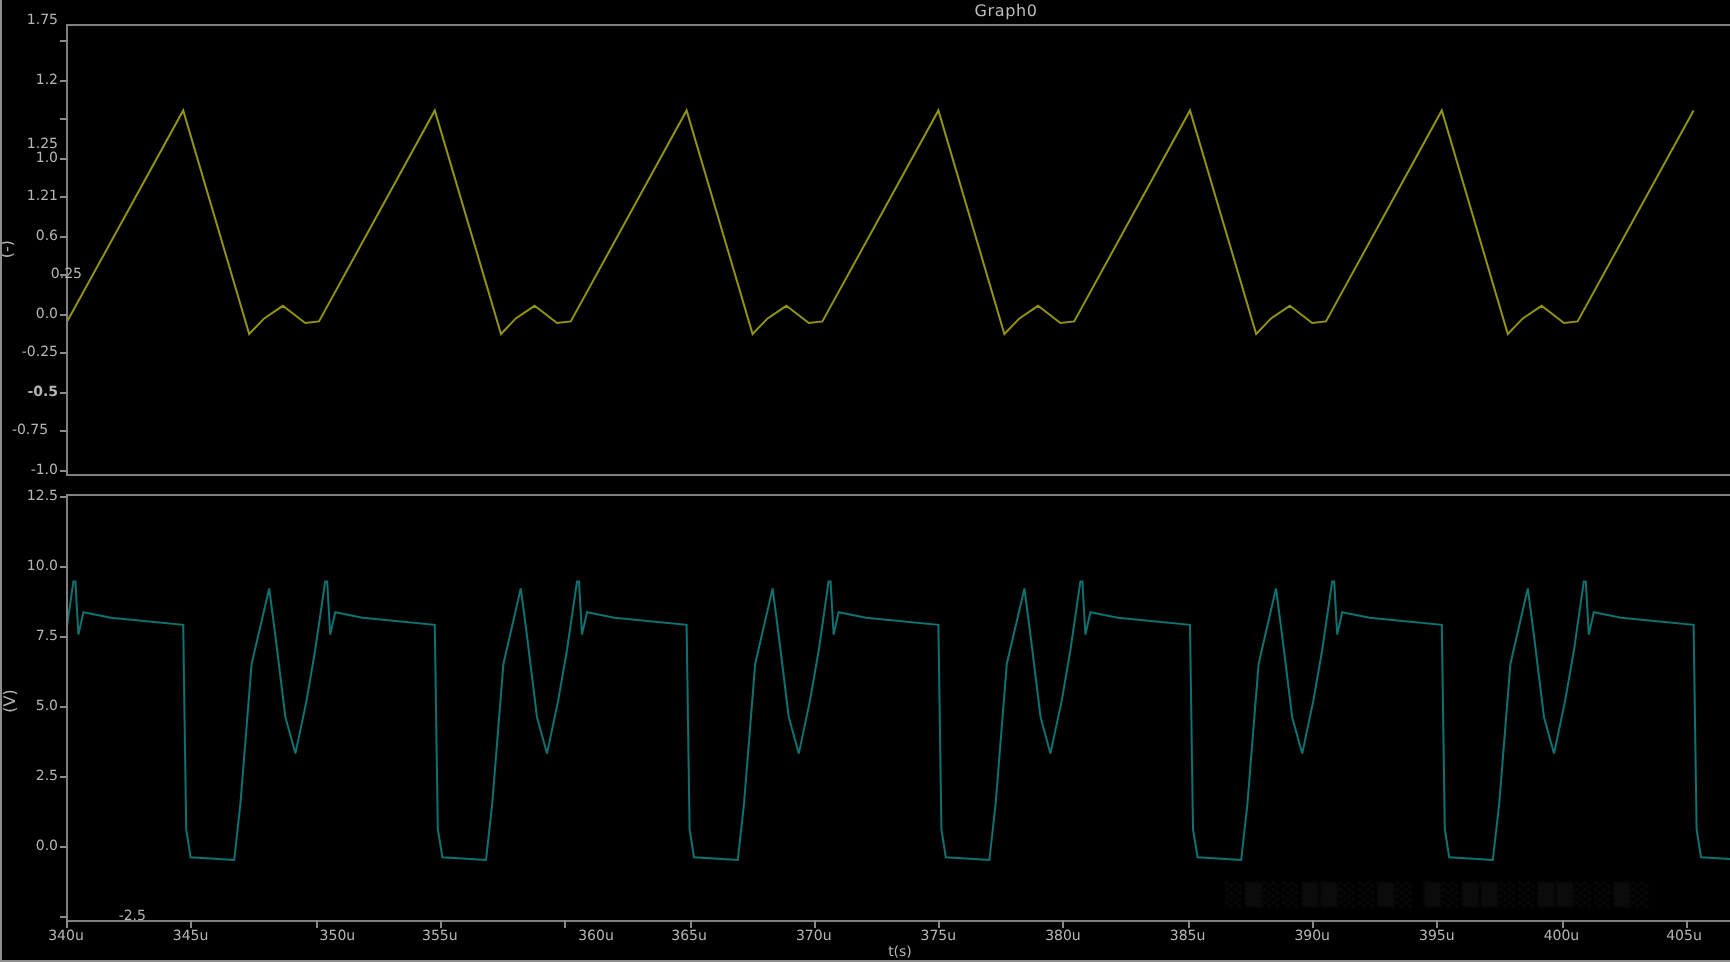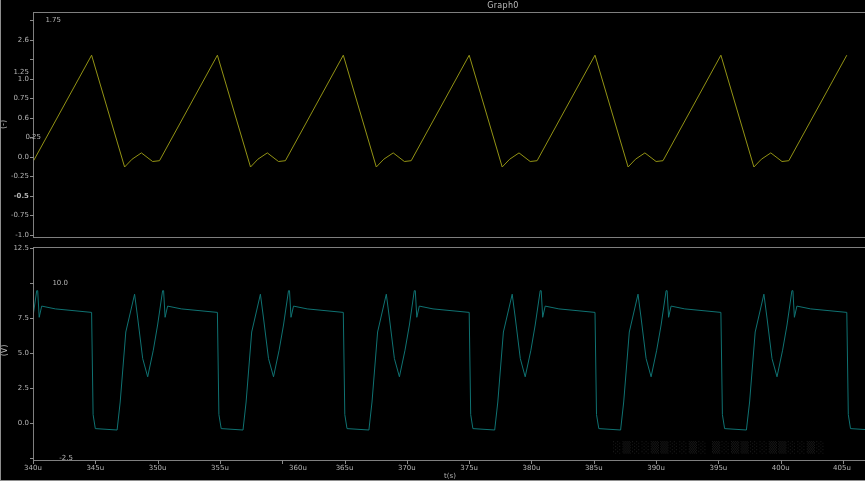--- a/index.html
+++ b/index.html
@@ -28,67 +28,67 @@
 
   <div class="title">Graph0</div>
 
   <div class="panel" id="panel-top"></div>
   <div class="panel" id="panel-bottom"></div>
 
   <div class="ylab" id="ylab-top">(-)</div>
   <div class="ylab" id="ylab-bottom">(V)</div>
 
   <div id="yaxis-top">
-      <div class="tick-label-y" style="top: 16px; margin-left: 32px;">1.75</div>
+      <div class="tick-label-y" style="top: 6px;">1.75</div>
       <div class="tick-mark-y" style="left: 29px; top: 20px;"></div>
-      <div class="tick-label-y" style="top: 35.545px;">2.6</div>
+      <div class="tick-label-y" style="top: 35.545px;">1.2</div>
       <div class="tick-mark-y" style="left: 29px; top: 39.545px;"></div>
       <div class="tick-label-y" style="top: 55.09px; margin-top: 13px;">1.25</div>
       <div class="tick-mark-y" style="left: 29px; top: 59.09px;"></div>
       <div class="tick-label-y" style="top: 74.635px;">1.0</div>
       <div class="tick-mark-y" style="left: 29px; top: 78.635px;"></div>
-      <div class="tick-label-y" style="top: 94.18px;">0.75</div>
+      <div class="tick-label-y" style="top: 94.18px;">1.21</div>
       <div class="tick-mark-y" style="left: 29px; top: 98.18px;"></div>
       <div class="tick-label-y" style="top: 113.725px;">0.6</div>
       <div class="tick-mark-y" style="left: 29px; top: 117.725px;"></div>
       <div class="tick-label-y" style="top: 133.27px; margin-left: 12px;">0.25</div>
       <div class="tick-mark-y" style="left: 29px; top: 137.27px;"></div>
       <div class="tick-label-y" style="top: 152.815px;">0.0</div>
       <div class="tick-mark-y" style="left: 29px; top: 156.815px;"></div>
       <div class="tick-label-y" style="top: 172.36px;">-0.25</div>
       <div class="tick-mark-y" style="left: 29px; top: 176.36px;"></div>
       <div class="tick-label-y" style="top: 191.905px; font-weight: bold;">-0.5</div>
       <div class="tick-mark-y" style="left: 29px; top: 195.905px;"></div>
-      <div class="tick-label-y" style="top: 211.45px;">-0.75</div>
+      <div class="tick-label-y" style="top: 211.45px; text-align: center;">-0.75</div>
       <div class="tick-mark-y" style="left: 29px; top: 215.45px;"></div>
       <div class="tick-label-y" style="top: 230.995px;">-1.0</div>
       <div class="tick-mark-y" style="left: 29px; top: 234.995px;"></div>
     </div>
   <div id="yaxis-bottom">
       <div class="tick-label-y" style="top: 244px;">12.5</div>
       <div class="tick-mark-y" style="left: 29px; top: 248px;"></div>
-      <div class="tick-label-y" style="top: 279px; padding-left: 39px;">10.0</div>
+      <div class="tick-label-y" style="top: 279px;">10.0</div>
       <div class="tick-mark-y" style="left: 29px; top: 283px;"></div>
       <div class="tick-label-y" style="top: 314px;">7.5</div>
       <div class="tick-mark-y" style="left: 29px; top: 318px;"></div>
       <div class="tick-label-y" style="top: 349px;">5.0</div>
       <div class="tick-mark-y" style="left: 29px; top: 353px;"></div>
       <div class="tick-label-y" style="top: 384px;">2.5</div>
       <div class="tick-mark-y" style="left: 29px; top: 388px;"></div>
       <div class="tick-label-y" style="top: 419px;">0.0</div>
       <div class="tick-mark-y" style="left: 29px; top: 423px;"></div>
       <div class="tick-label-y" style="top: 454px; margin-left: 44px;">-2.5</div>
       <div class="tick-mark-y" style="left: 29px; top: 458px;"></div>
     </div>
   <div id="xaxis">
       <div class="tick-label-x" style="left: 32px;">340u</div>
       <div class="tick-mark-x" style="left: 32px;"></div>
       <div class="tick-label-x" style="left: 94.31px;">345u</div>
       <div class="tick-mark-x" style="left: 94.31px;"></div>
-      <div class="tick-label-x" style="left: 156.62px;">350u</div>
+      <div class="tick-label-x" style="left: 156.62px; text-align: right;">350u</div>
       <div class="tick-mark-x" style="left: 156.62px;"></div>
       <div class="tick-label-x" style="left: 218.93px;">355u</div>
       <div class="tick-mark-x" style="left: 218.93px;"></div>
       <div class="tick-label-x" style="left: 297px;">360u</div>
       <div class="tick-mark-x" style="left: 281.24px;"></div>
       <div class="tick-label-x" style="left: 343.55px;">365u</div>
       <div class="tick-mark-x" style="left: 343.55px;"></div>
       <div class="tick-label-x" style="left: 405.86px;">370u</div>
       <div class="tick-mark-x" style="left: 405.86px;"></div>
       <div class="tick-label-x" style="left: 468.17px;">375u</div>

